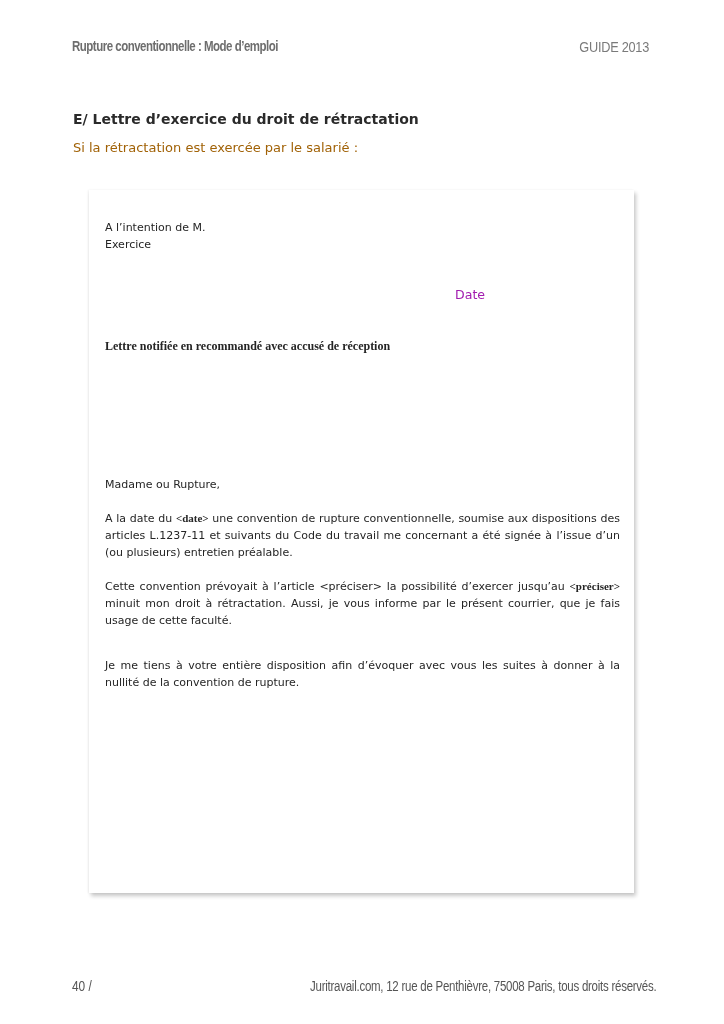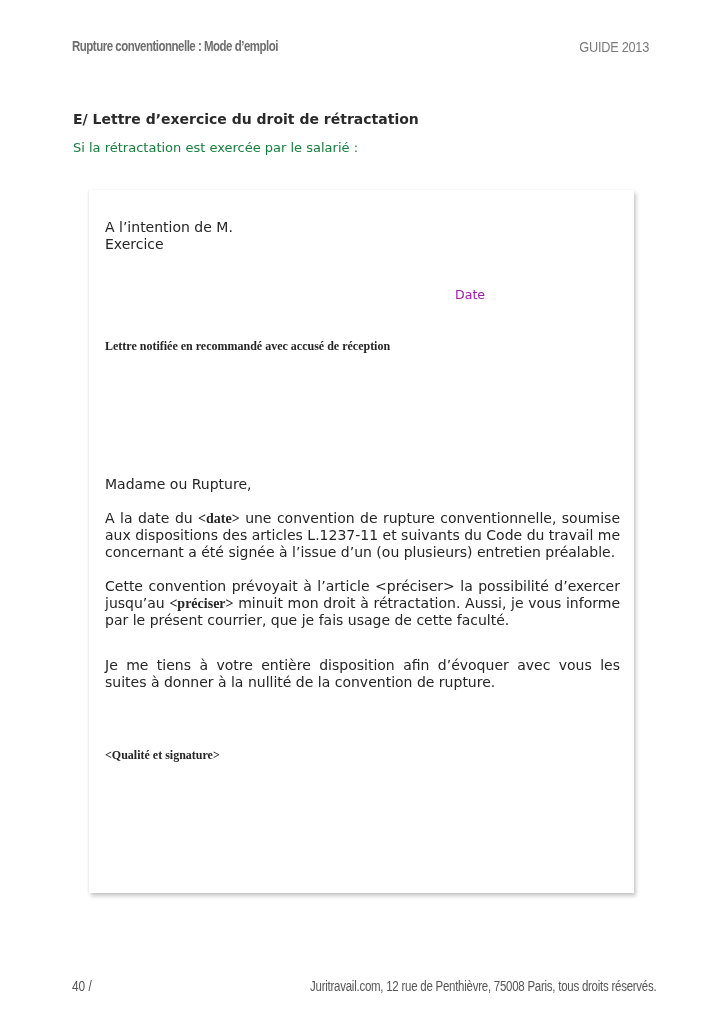--- a/index.html
+++ b/index.html
@@ -3,24 +3,24 @@
   <meta charset="utf-8">
   <style>
     html, body { margin: 0; padding: 0; background: #ffffff; }
     body { width: 724px; height: 1024px; position: relative; overflow: hidden;
            font-family: "DejaVu Sans", sans-serif; color: #222222; }
     .hdr-left { position: absolute; left: 72px; top: 38px; font-family: "Liberation Sans", sans-serif;
                 font-size: 14px; font-weight: bold; color: #6e6e6e; letter-spacing: -0.6px; transform: scaleX(0.82); transform-origin: left; }
     .hdr-right { position: absolute; right: 75px; top: 38px; font-family: "Liberation Sans", sans-serif;
                  font-size: 15px; color: #7a7a7a; letter-spacing: -0.3px; transform: scaleX(0.85); transform-origin: right; }
     .section-title { position: absolute; left: 73px; top: 95px; font-size: 14px; font-weight: bold; color: #2a2a2a; margin-top: 16px; }
-    .intro { position: absolute; left: 73px; top: 140px; font-size: 13px; color: #15803d; }
+    .intro { position: absolute; left: 73px; top: 140px; font-size: 13px; color: #a16207; }
     .letter-box { position: absolute; left: 89px; top: 190px; width: 545px; height: 703px; background: #ffffff;
                   box-shadow: 2px 3px 4px rgba(0,0,0,0.22), -1px 0 2px rgba(0,0,0,0.06); }
-    .lt { position: absolute; left: 16px; width: 515px; font-size: 14px; line-height: 17px; color: #252525; }
+    .lt { position: absolute; left: 16px; width: 515px; font-size: 11px; line-height: 17px; color: #252525; }
     .just { text-align: justify; }
     .bold { font-weight: bold; font-family: Liberation Serif, serif; }
     .date { position: absolute; left: 366px; font-size: 12.6px; color: #a21caf; }
     .foot-left { position: absolute; left: 72px; top: 978px; font-family: "Liberation Sans", sans-serif;
                  font-size: 14px; color: #555555; transform: scaleX(0.85); transform-origin: left; }
     .foot-right { position: absolute; right: 68px; top: 978px; font-family: "Liberation Sans", sans-serif;
                   font-size: 14px; color: #555555; letter-spacing: -0.3px; transform: scaleX(0.82); transform-origin: right; white-space: nowrap; }
   </style>
 </head>
 <body>
@@ -33,17 +33,16 @@
 
 <div class="letter-box">
   <div class="lt" style="top:29px;">A l’intention de M.</div>
   <div class="lt" style="top:46px;">Exercice</div>
   <div class="date" style="top:97px;">Date</div>
   <div class="lt bold" style="top:148px; font-size:12px;">Lettre notifiée en recommandé avec accusé de réception</div>
   <div class="lt" style="top:286px;">Madame ou  Rupture,</div>
   <div class="lt just" style="top:320px;"><span>A la date du </span><span class="bold">&lt;date&gt;</span><span> une convention de rupture conventionnelle, soumise aux dispositions des articles L.1237-11 et suivants du Code du travail me concernant a été signée à l’issue d’un (ou plusieurs) entretien préalable.</span></div>
   <div class="lt just" style="top:388px;"><span>Cette convention prévoyait à l’article &lt;préciser&gt; la possibilité d’exercer jusqu’au </span><span class="bold">&lt;préciser&gt;</span><span> minuit mon droit à rétractation. Aussi, je vous informe par le présent courrier, que je fais usage de cette faculté.</span></div>
   <div class="lt just" style="top:467px;">Je me tiens à votre entière disposition afin d’évoquer avec vous les suites à donner à la nullité de la convention de rupture.</div>
-  <div class="lt bold" style="top:557px; font-size:12px;">&lt;Qualité et signature&gt;</div>
 </div>
 
 <div class="foot-left">40 /</div>
 <div class="foot-right">Juritravail.com, 12 rue de Penthièvre, 75008 Paris, tous droits réservés.</div>
 
 </body></html>

